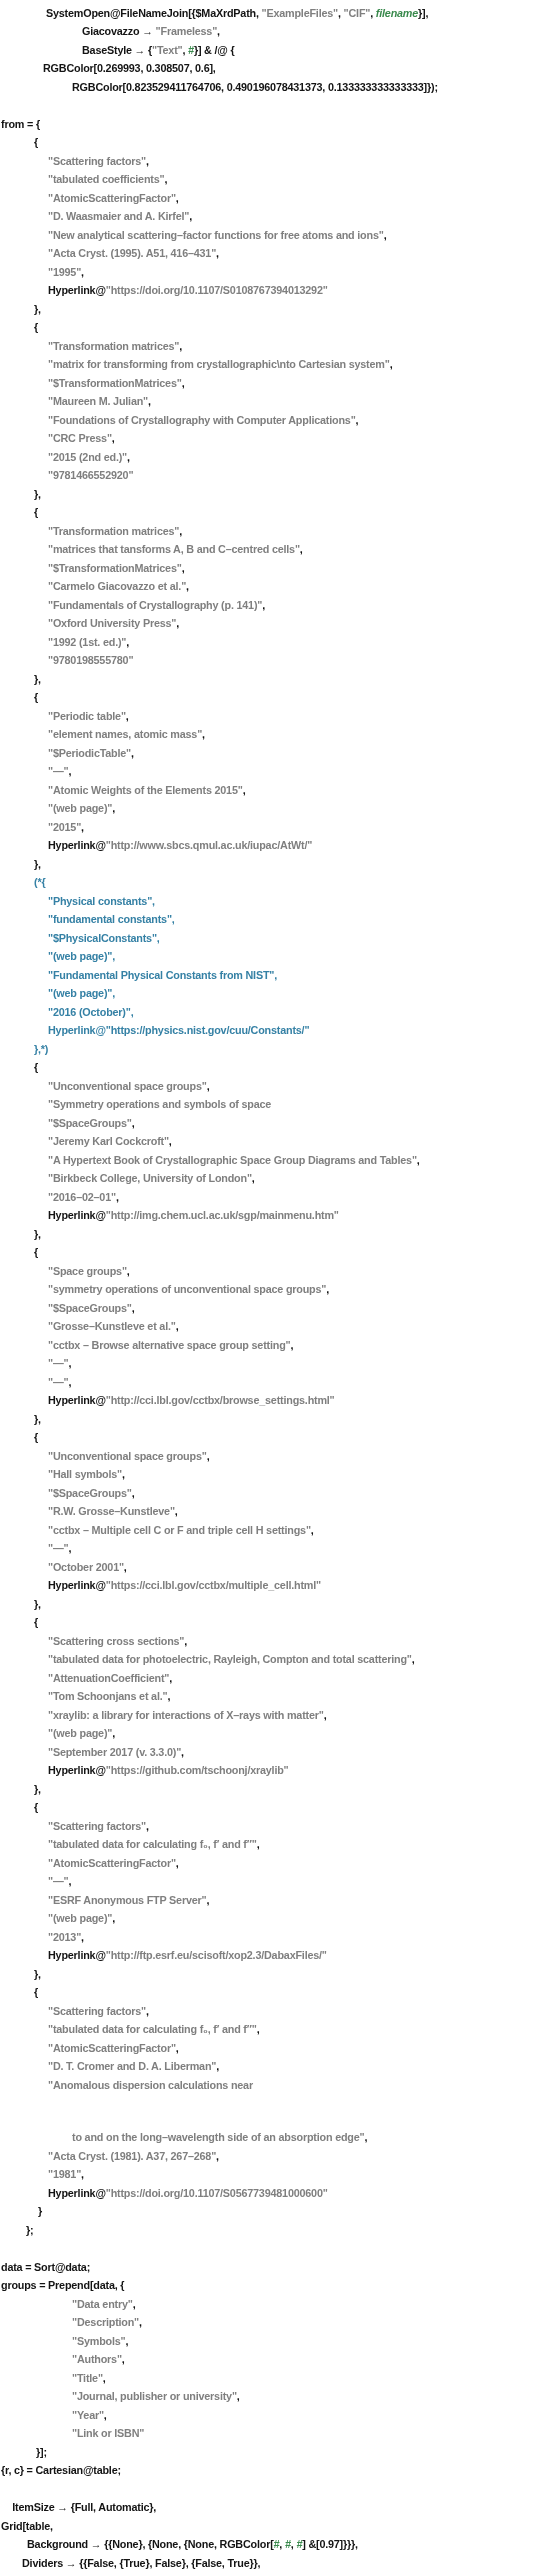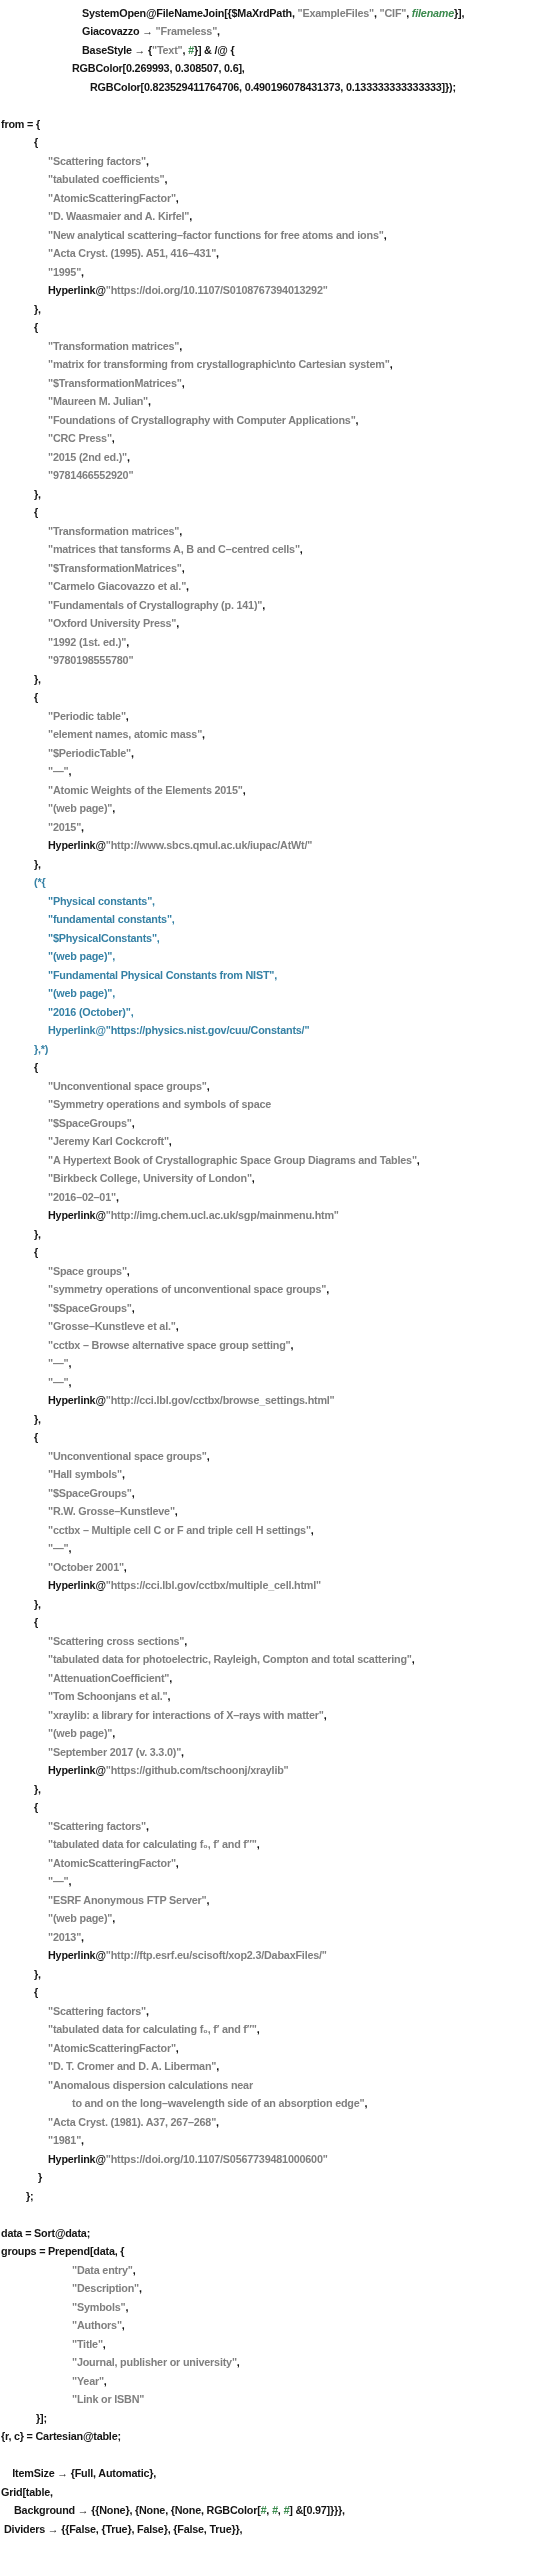--- a/index.html
+++ b/index.html
@@ -16,25 +16,25 @@
   .tok-k{color:#141414;}
   .tok-s{color:#7f7f7f;}
   .tok-g{color:#3a8a4d;font-style:italic;}
   .tok-h{color:#3a8a4d;font-style:italic;}
   .tok-c{color:#3581a5;}
 </style>
 </head>
 <body>
 
 <div class="code-wrap">
-    <div class="line" style="padding-left: 81px;"><span class="tok-k">SystemOpen@FileNameJoin[{$MaXrdPath, </span><span class="tok-s">"ExampleFiles"</span><span class="tok-k">, </span><span class="tok-s">"CIF"</span><span class="tok-k">, </span><span class="tok-g">filename</span><span class="tok-k">}],</span></div>
+    <div class="line" style="padding-left: 45px;"><span class="tok-k">SystemOpen@FileNameJoin[{$MaXrdPath, </span><span class="tok-s">"ExampleFiles"</span><span class="tok-k">, </span><span class="tok-s">"CIF"</span><span class="tok-k">, </span><span class="tok-g">filename</span><span class="tok-k">}],</span></div>
     <div class="line" style="padding-left: 81px;"><span class="tok-k">Giacovazzo → </span><span class="tok-s">"Frameless"</span><span class="tok-k">,</span></div>
     <div class="line" style="padding-left: 81px;"><span class="tok-k">BaseStyle → {</span><span class="tok-s">"Text"</span><span class="tok-k">, </span><span class="tok-h">#</span><span class="tok-k">}] &amp; /@ {</span></div>
-    <div class="line" style="padding-left: 71px;"><span class="tok-k">RGBColor[0.269993, 0.308507, 0.6],</span></div>
-    <div class="line" style="padding-left: 89px;"><span class="tok-k">RGBColor[0.823529411764706, 0.490196078431373, 0.133333333333333]});</span></div>
+    <div class="line" style="padding-left: 42px;"><span class="tok-k">RGBColor[0.269993, 0.308507, 0.6],</span></div>
+    <div class="line" style="padding-left: 71px;"><span class="tok-k">RGBColor[0.823529411764706, 0.490196078431373, 0.133333333333333]});</span></div>
     <div class="line">&nbsp;</div>
     <div class="line"><span class="tok-k">from = {</span></div>
     <div class="line" style="padding-left: 33px;"><span class="tok-k">{</span></div>
     <div class="line" style="padding-left: 47px;"><span class="tok-s">"Scattering factors"</span><span class="tok-k">,</span></div>
     <div class="line" style="padding-left: 47px;"><span class="tok-s">"tabulated coefficients"</span><span class="tok-k">,</span></div>
     <div class="line" style="padding-left: 47px;"><span class="tok-s">"AtomicScatteringFactor"</span><span class="tok-k">,</span></div>
     <div class="line" style="padding-left: 47px;"><span class="tok-s">"D. Waasmaier and A. Kirfel"</span><span class="tok-k">,</span></div>
     <div class="line" style="padding-left: 47px;"><span class="tok-s">"New analytical scattering–factor functions for free atoms and ions"</span><span class="tok-k">,</span></div>
     <div class="line" style="padding-left: 47px;"><span class="tok-s">"Acta Cryst. (1995). A51, 416–431"</span><span class="tok-k">,</span></div>
     <div class="line" style="padding-left: 47px;"><span class="tok-s">"1995"</span><span class="tok-k">,</span></div>
@@ -129,21 +129,21 @@
     <div class="line" style="padding-left: 47px;"><span class="tok-s">"(web page)"</span><span class="tok-k">,</span></div>
     <div class="line" style="padding-left: 47px;"><span class="tok-s">"2013"</span><span class="tok-k">,</span></div>
     <div class="line" style="padding-left: 47px;"><span class="tok-k">Hyperlink@</span><span class="tok-s">"http://ftp.esrf.eu/scisoft/xop2.3/DabaxFiles/"</span></div>
     <div class="line" style="padding-left: 33px;"><span class="tok-k">},</span></div>
     <div class="line" style="padding-left: 33px;"><span class="tok-k">{</span></div>
     <div class="line" style="padding-left: 47px;"><span class="tok-s">"Scattering factors"</span><span class="tok-k">,</span></div>
     <div class="line" style="padding-left: 47px;"><span class="tok-s">"tabulated data for calculating f₀, f′ and f″"</span><span class="tok-k">,</span></div>
     <div class="line" style="padding-left: 47px;"><span class="tok-s">"AtomicScatteringFactor"</span><span class="tok-k">,</span></div>
     <div class="line" style="padding-left: 47px;"><span class="tok-s">"D. T. Cromer and D. A. Liberman"</span><span class="tok-k">,</span></div>
     <div class="line" style="padding-left: 47px;"><span class="tok-s">"Anomalous dispersion calculations near</span></div>
-    <div class="line" style="padding-left: 71px;"><span class="tok-s">to and on the long–wavelength side of an absorption edge"</span><span class="tok-k">,</span></div>
+    <div class="line" style="padding-left: 71px; margin-top: 34px;"><span class="tok-s">to and on the long–wavelength side of an absorption edge"</span><span class="tok-k">,</span></div>
     <div class="line" style="padding-left: 47px;"><span class="tok-s">"Acta Cryst. (1981). A37, 267–268"</span><span class="tok-k">,</span></div>
     <div class="line" style="padding-left: 47px;"><span class="tok-s">"1981"</span><span class="tok-k">,</span></div>
     <div class="line" style="padding-left: 47px;"><span class="tok-k">Hyperlink@</span><span class="tok-s">"https://doi.org/10.1107/S0567739481000600"</span></div>
     <div class="line" style="padding-left: 37px;"><span class="tok-k">}</span></div>
     <div class="line" style="padding-left: 25px;"><span class="tok-k">};</span></div>
     <div class="line">&nbsp;</div>
     <div class="line"><span class="tok-k">data = Sort@data;</span></div>
     <div class="line"><span class="tok-k">groups = Prepend[data, {</span></div>
     <div class="line" style="padding-left: 71px;"><span class="tok-s">"Data entry"</span><span class="tok-k">,</span></div>
     <div class="line" style="padding-left: 71px;"><span class="tok-s">"Description"</span><span class="tok-k">,</span></div>
@@ -151,16 +151,16 @@
     <div class="line" style="padding-left: 71px;"><span class="tok-s">"Authors"</span><span class="tok-k">,</span></div>
     <div class="line" style="padding-left: 71px;"><span class="tok-s">"Title"</span><span class="tok-k">,</span></div>
     <div class="line" style="padding-left: 71px;"><span class="tok-s">"Journal, publisher or university"</span><span class="tok-k">,</span></div>
     <div class="line" style="padding-left: 71px;"><span class="tok-s">"Year"</span><span class="tok-k">,</span></div>
     <div class="line" style="padding-left: 71px;"><span class="tok-s">"Link or ISBN"</span></div>
     <div class="line" style="padding-left: 35px;"><span class="tok-k">}];</span></div>
     <div class="line"><span class="tok-k">{r, c} = Cartesian@table;</span></div>
     <div class="line">&nbsp;</div>
     <div class="line" style="padding-left: 11.3px;"><span class="tok-k">ItemSize → {Full, Automatic},</span></div>
     <div class="line"><span class="tok-k">Grid[table,</span></div>
-    <div class="line" style="padding-left: 13px;"><span class="tok-k">Background → {{None}, {None, {None, RGBColor[</span><span class="tok-h">#</span><span class="tok-k">, </span><span class="tok-h">#</span><span class="tok-k">, </span><span class="tok-h">#</span><span class="tok-k">] &amp;[0.97]}}},</span></div>
-    <div class="line" style="padding-left: 3px;"><span class="tok-k">Dividers → {{False, {True}, False}, {False, True}},</span></div>
+    <div class="line" style="padding-left: 26px;"><span class="tok-k">Background → {{None}, {None, {None, RGBColor[</span><span class="tok-h">#</span><span class="tok-k">, </span><span class="tok-h">#</span><span class="tok-k">, </span><span class="tok-h">#</span><span class="tok-k">] &amp;[0.97]}}},</span></div>
+    <div class="line" style="padding-left: 21px;"><span class="tok-k">Dividers → {{False, {True}, False}, {False, True}},</span></div>
   </div>
 
 
 </body></html>

